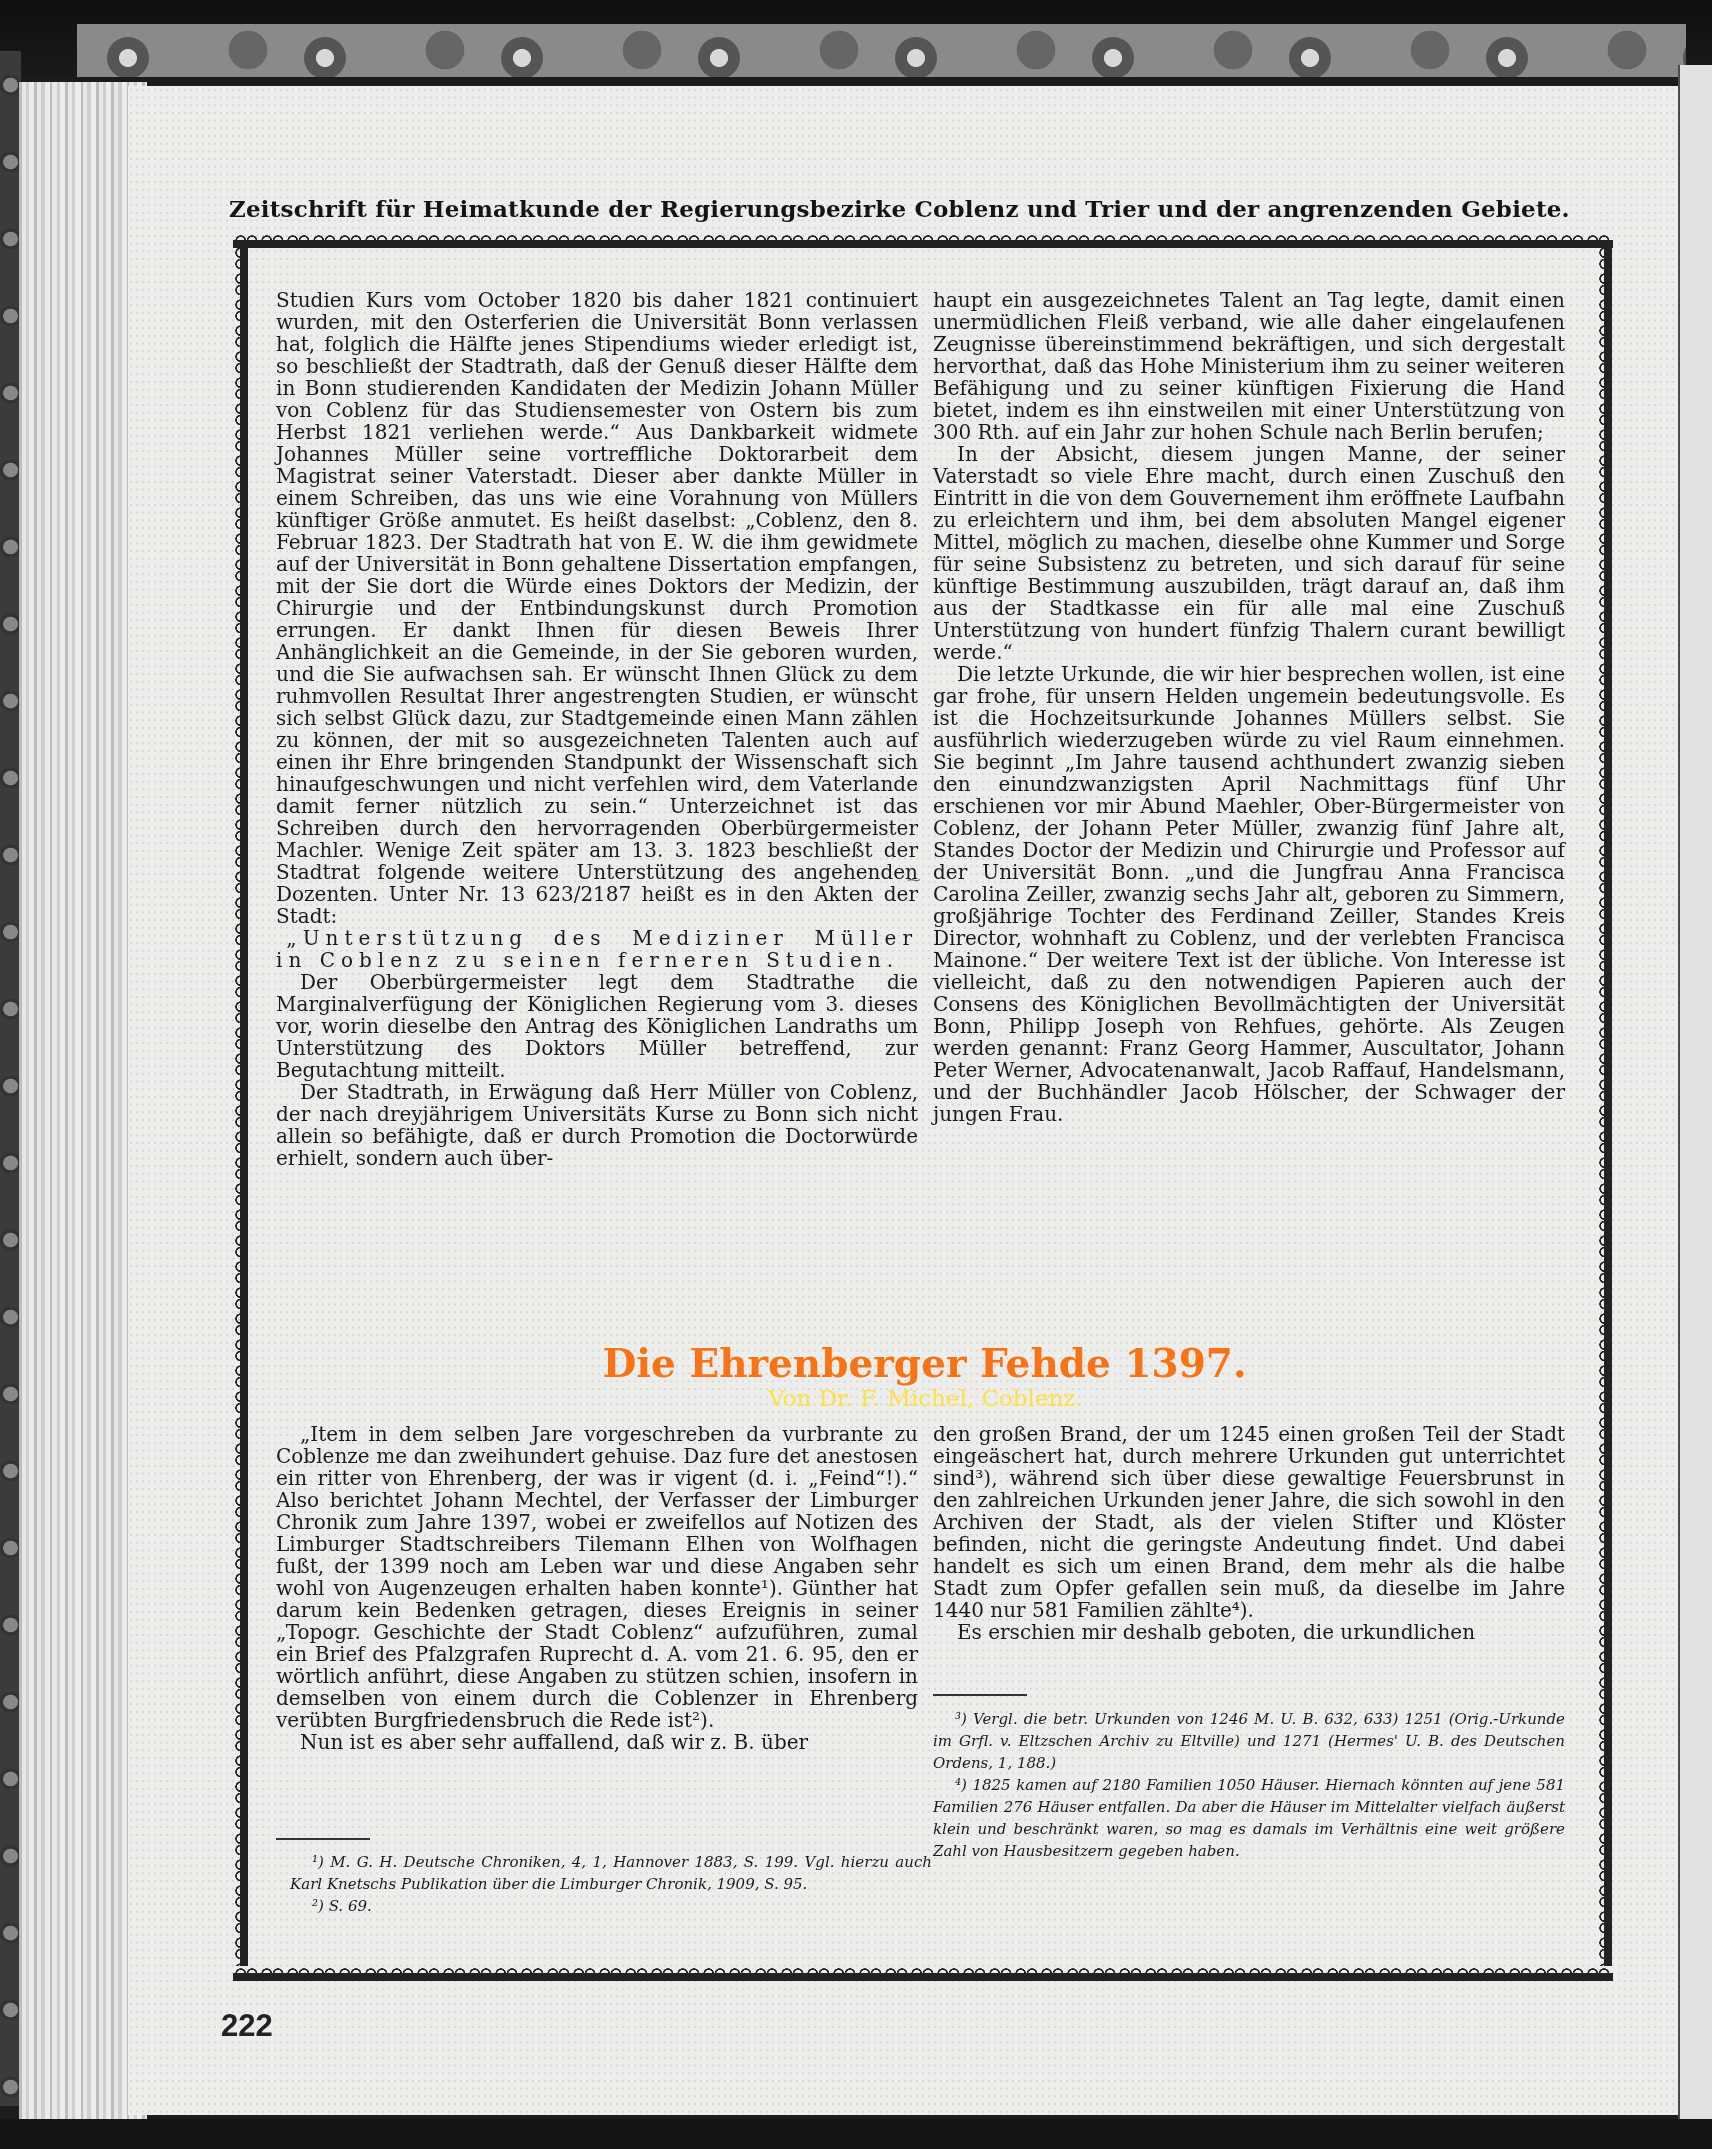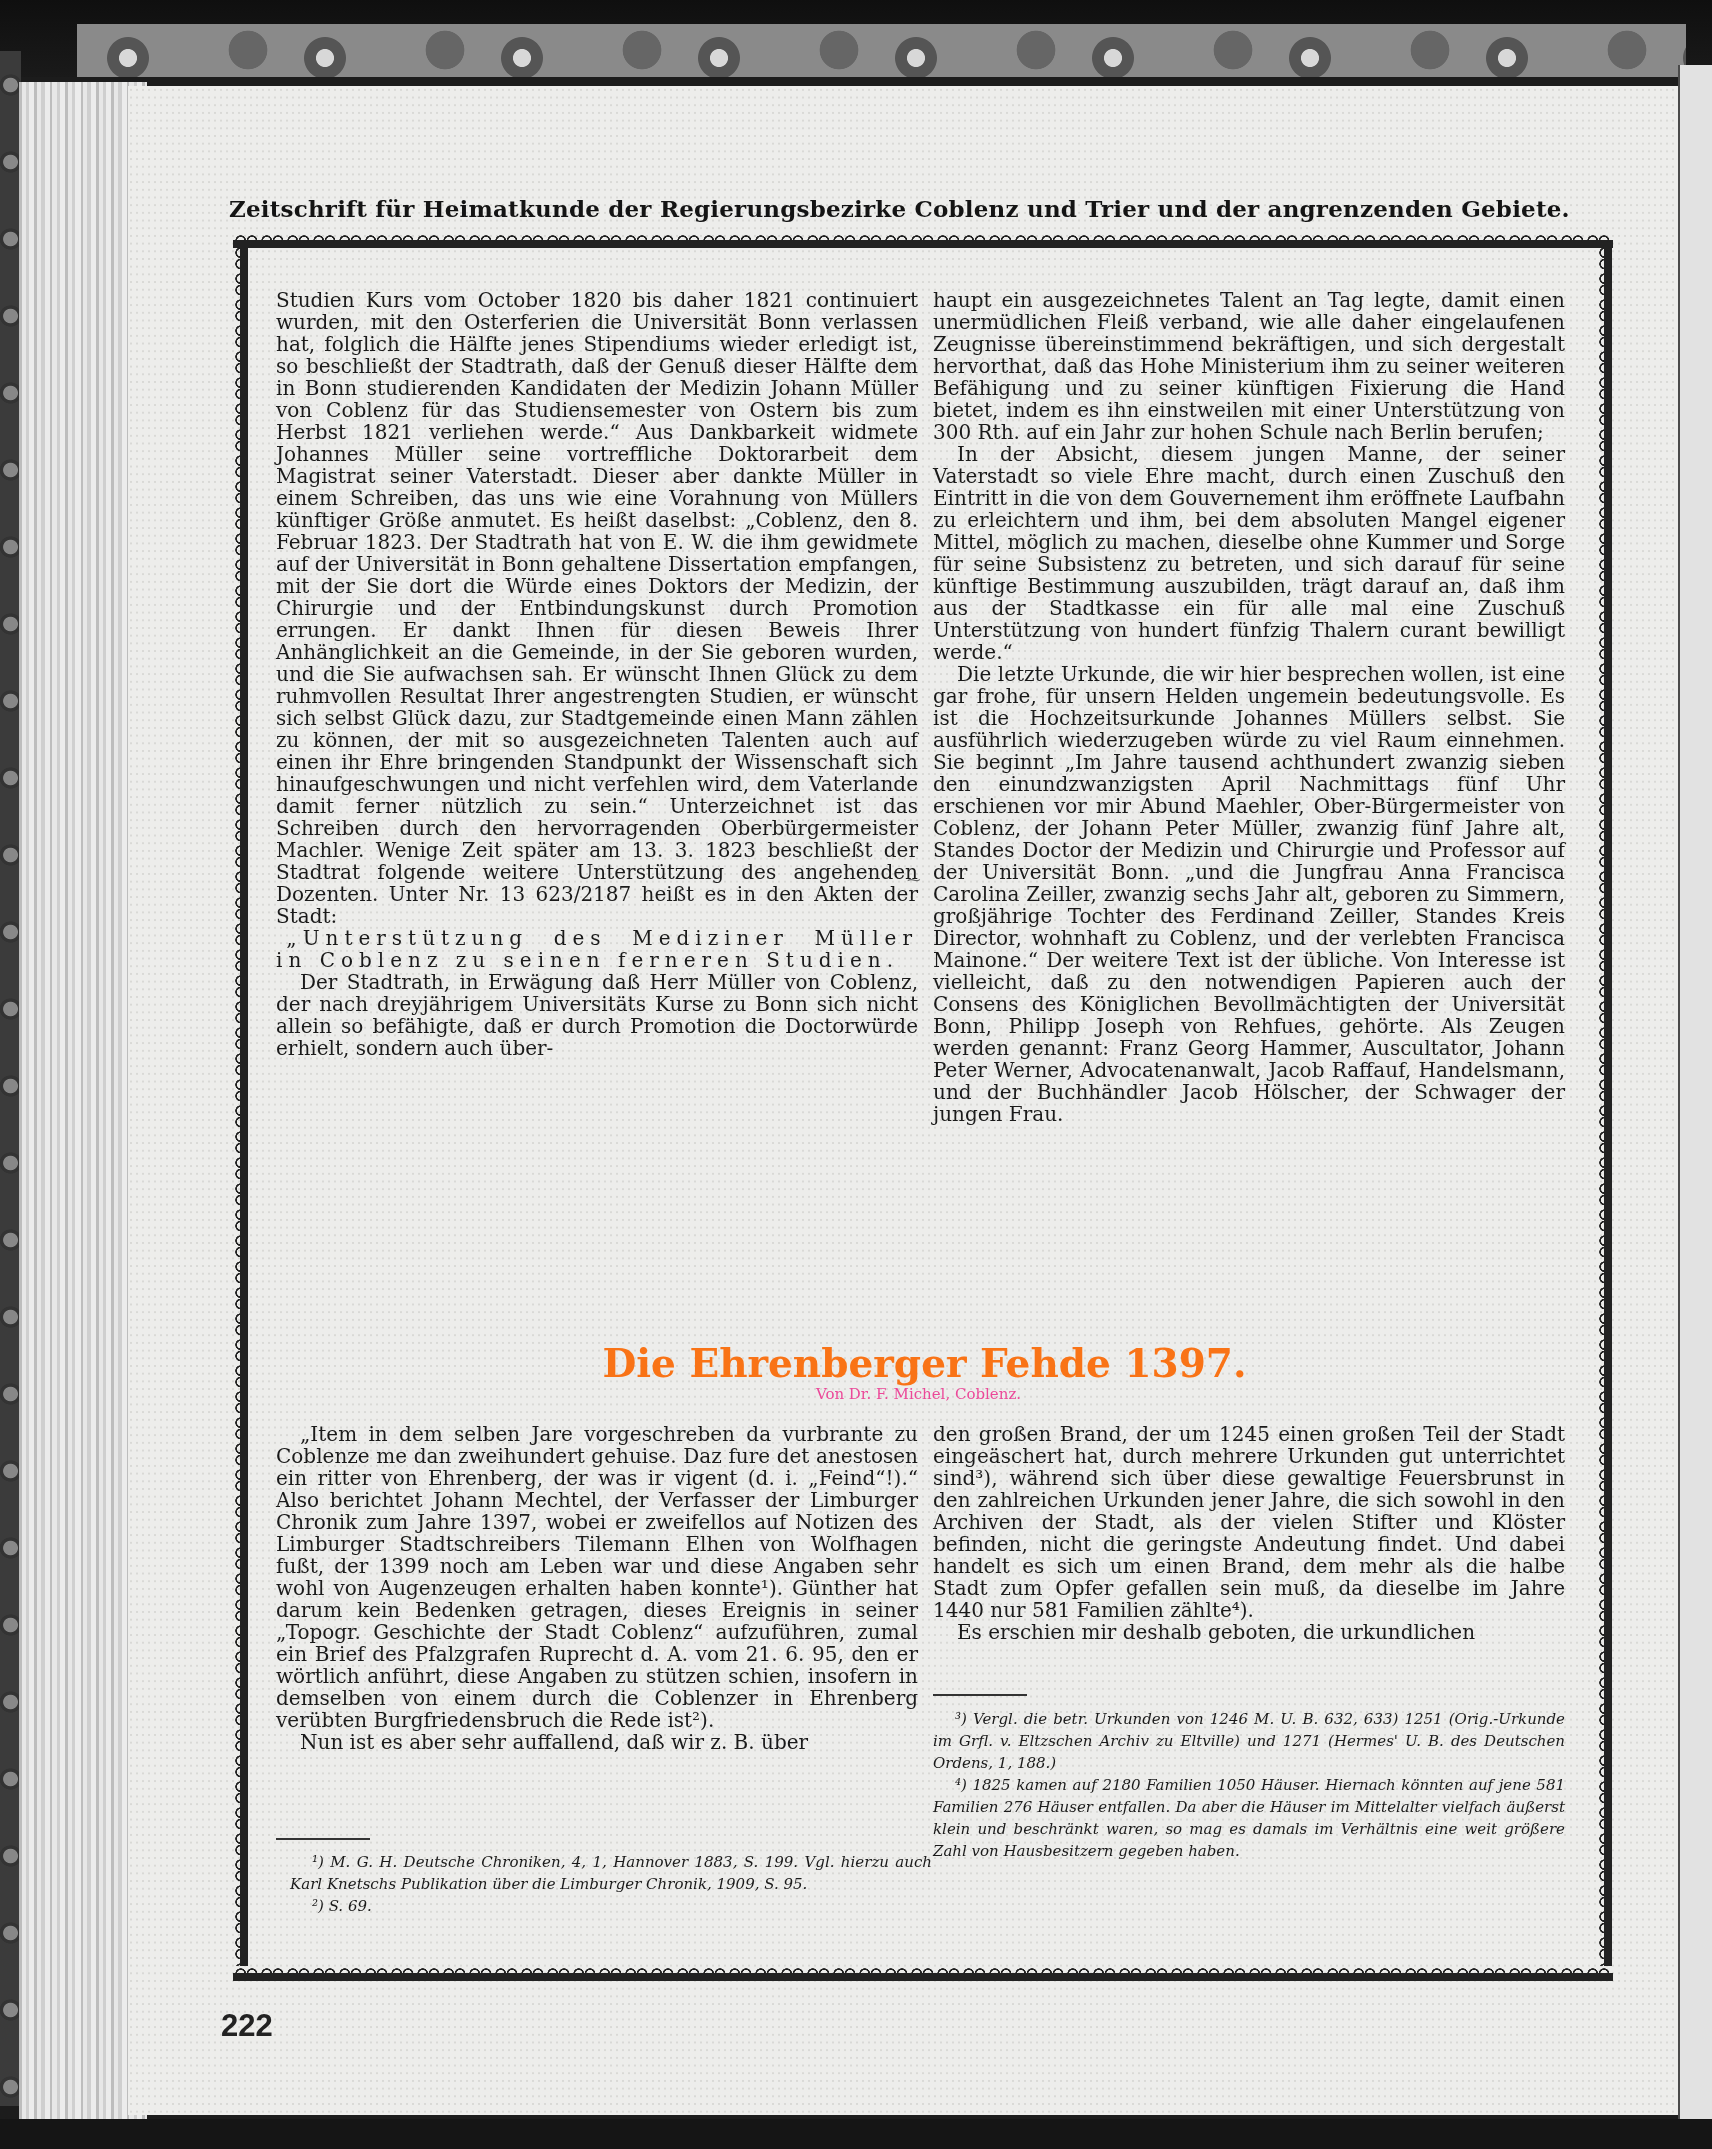--- a/index.html
+++ b/index.html
@@ -77,22 +77,22 @@
   }
   .col p { margin: 0; text-indent: 24px; }
   .col p.noindent { text-indent: 0; }
   .quote-spaced { letter-spacing: 6px; text-indent: 10.3px !important; }
 
   .article-title {
     position: absolute; left: 257px; top: 1340px; width: 1335px; text-align: center;
     font-family: "DejaVu Serif", serif; font-weight: bold; font-size: 39px; color: #f97316;
   }
   .article-byline {
-    position: absolute; left: 251px; top: 1385px; width: 1335px; text-align: center;
-    font-family: "DejaVu Serif", serif; font-size: 15px; color: #ec4899;
+    position: absolute; left: 258px; top: 1385px; width: 1335px; text-align: center;
+    font-family: "DejaVu Serif", serif; font-size: 23px; color: #fde047;
   }
   .footnote-rule {
     position: absolute; height: 1.7px; width: 94px; background: #333;
   }
   .fn {
     position: absolute; font-family: "DejaVu Serif", serif; font-size: 15px; line-height: 22px;
     color: #1a1a1a; text-align: justify; font-style: italic;
   }
   .fn p { margin: 0; text-indent: 22px; }
   .page-number {
@@ -119,20 +119,21 @@
 </div>
 
 <div class="border-h" style="left:233px; top:233px; width:1380px;"></div>
 <div class="border-v" style="left:233px; top:245px; height:1721px;"></div>
 <div class="border-v" style="left:1597px; top:245px; height:1721px;"></div>
 <div class="border-h" style="left:233px; top:1966px; width:1380px;"></div>
 
 <div class="col" style="left:276px; top:289px; width:642px;">
   <p class="noindent">Studien Kurs vom October 1820 bis daher 1821 continuiert wurden, mit den Osterferien die Universität Bonn verlassen hat, folglich die Hälfte jenes Stipendiums wieder erledigt ist, so beschließt der Stadtrath, daß der Genuß dieser Hälfte dem in Bonn studierenden Kandidaten der Medizin Johann Müller von Coblenz für das Studiensemester von Ostern bis zum Herbst 1821 verliehen werde.“ Aus Dankbarkeit widmete Johannes Müller seine vortreffliche Doktorarbeit dem Magistrat seiner Vaterstadt. Dieser aber dankte Müller in einem Schreiben, das uns wie eine Vorahnung von Müllers künftiger Größe anmutet. Es heißt daselbst: „Coblenz, den 8. Februar 1823. Der Stadtrath hat von E. W. die ihm gewidmete auf der Universität in Bonn gehaltene Dissertation empfangen, mit der Sie dort die Würde eines Doktors der Medizin, der Chirurgie und der Entbindungskunst durch Promotion errungen. Er dankt Ihnen für diesen Beweis Ihrer Anhänglichkeit an die Gemeinde, in der Sie geboren wurden, und die Sie aufwachsen sah. Er wünscht Ihnen Glück zu dem ruhmvollen Resultat Ihrer angestrengten Studien, er wünscht sich selbst Glück dazu, zur Stadtgemeinde einen Mann zählen zu können, der mit so ausgezeichneten Talenten auch auf einen ihr Ehre bringenden Standpunkt der Wissenschaft sich hinaufgeschwungen und nicht verfehlen wird, dem Vaterlande damit ferner nützlich zu sein.“ Unterzeichnet ist das Schreiben durch den hervorragenden Oberbürgermeister Machler. Wenige Zeit später am 13. 3. 1823 beschließt der Stadtrat folgende weitere Unterstützung des angehenden Dozenten. Unter Nr. 13 623/2187 heißt es in den Akten der Stadt:</p>
   <p class="quote-spaced">„Unterstützung des Mediziner Müller in Coblenz zu seinen ferneren Studien.</p>
+  <p>Der Oberbürgermeister legt dem Stadtrathe die Marginalverfügung der Königlichen Regierung vom 3. dieses vor, worin dieselbe den Antrag des Königlichen Landraths um Unterstützung des Doktors Müller betreffend, zur Begutachtung mitteilt.</p>
   <p>Der Stadtrath, in Erwägung daß Herr Müller von Coblenz, der nach dreyjährigem Universitäts Kurse zu Bonn sich nicht allein so befähigte, daß er durch Promotion die Doctorwürde erhielt, sondern auch über-</p>
 </div>
 
 <div class="marginal-mark">⁓</div>
 
 <div class="col" style="left:933px; top:289px; width:632px;">
   <p class="noindent">haupt ein ausgezeichnetes Talent an Tag legte, damit einen unermüdlichen Fleiß verband, wie alle daher eingelaufenen Zeugnisse übereinstimmend bekräftigen, und sich dergestalt hervorthat, daß das Hohe Ministerium ihm zu seiner weiteren Befähigung und zu seiner künftigen Fixierung die Hand bietet, indem es ihn einstweilen mit einer Unterstützung von 300 Rth. auf ein Jahr zur hohen Schule nach Berlin berufen;</p>
   <p>In der Absicht, diesem jungen Manne, der seiner Vaterstadt so viele Ehre macht, durch einen Zuschuß den Eintritt in die von dem Gouvernement ihm eröffnete Laufbahn zu erleichtern und ihm, bei dem absoluten Mangel eigener Mittel, möglich zu machen, dieselbe ohne Kummer und Sorge für seine Subsistenz zu betreten, und sich darauf für seine künftige Bestimmung auszubilden, trägt darauf an, daß ihm aus der Stadtkasse ein für alle mal eine Zuschuß Unterstützung von hundert fünfzig Thalern curant bewilligt werde.“</p>
   <p>Die letzte Urkunde, die wir hier besprechen wollen, ist eine gar frohe, für unsern Helden ungemein bedeutungsvolle. Es ist die Hochzeitsurkunde Johannes Müllers selbst. Sie ausführlich wiederzugeben würde zu viel Raum einnehmen. Sie beginnt „Im Jahre tausend achthundert zwanzig sieben den einundzwanzigsten April Nachmittags fünf Uhr erschienen vor mir Abund Maehler, Ober-Bürgermeister von Coblenz, der Johann Peter Müller, zwanzig fünf Jahre alt, Standes Doctor der Medizin und Chirurgie und Professor auf der Universität Bonn. „und die Jungfrau Anna Francisca Carolina Zeiller, zwanzig sechs Jahr alt, geboren zu Simmern, großjährige Tochter des Ferdinand Zeiller, Standes Kreis Director, wohnhaft zu Coblenz, und der verlebten Francisca Mainone.“ Der weitere Text ist der übliche. Von Interesse ist vielleicht, daß zu den notwendigen Papieren auch der Consens des Königlichen Bevollmächtigten der Universität Bonn, Philipp Joseph von Rehfues, gehörte. Als Zeugen werden genannt: Franz Georg Hammer, Auscultator, Johann Peter Werner, Advocatenanwalt, Jacob Raffauf, Handelsmann, und der Buchhändler Jacob Hölscher, der Schwager der jungen Frau.</p>
 </div>

